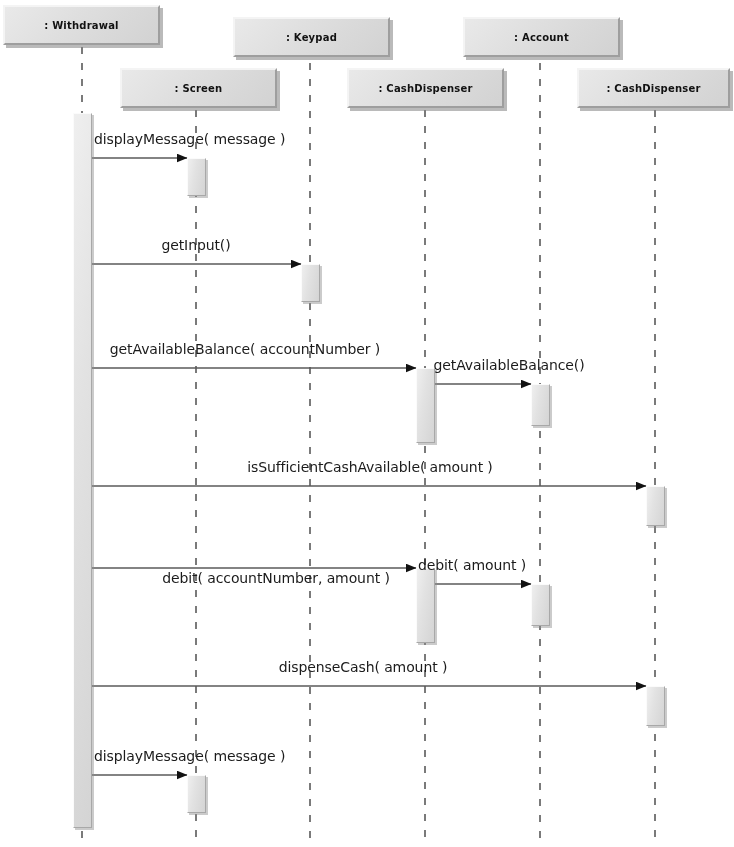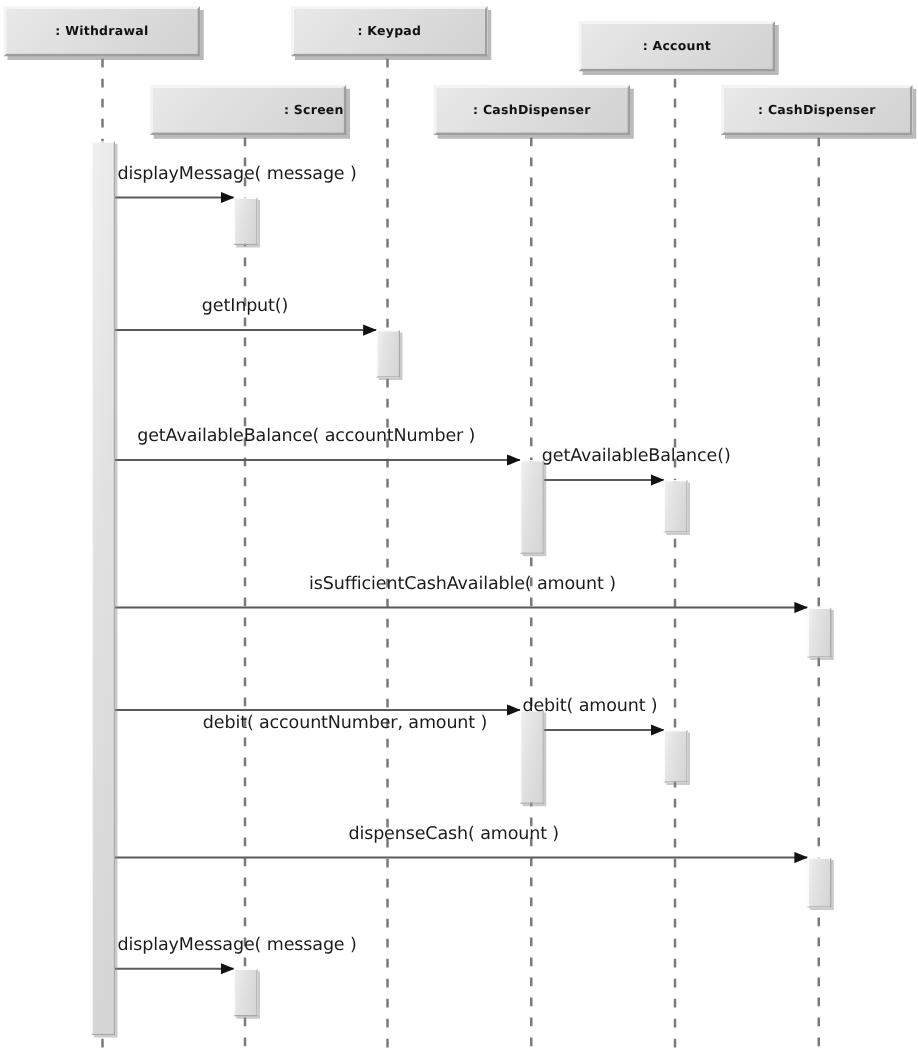--- a/index.html
+++ b/index.html
@@ -96,24 +96,24 @@
         <line x1="435" y1="584" x2="531" y2="584" stroke="#5a5a5a" stroke-width="1.6" marker-end="url(#arrowhead)"></line>
         <line x1="92" y1="686" x2="646" y2="686" stroke="#5a5a5a" stroke-width="1.6" marker-end="url(#arrowhead)"></line>
         <line x1="92" y1="775" x2="187" y2="775" stroke="#5a5a5a" stroke-width="1.6" marker-end="url(#arrowhead)"></line>
       </g>
   </svg>
 
   <div id="boxes-layer">
       <div class="obj-box" style="left: 3px; top: 5px; width: 157px; height: 40px;">
         <span class="obj-label">: Withdrawal</span>
       </div>
-      <div class="obj-box" style="left: 120px; top: 68px; width: 157px; height: 40px; justify-content: flex-end;">
+      <div class="obj-box" style="left: 120px; top: 68px; width: 157px; height: 40px;">
         <span class="obj-label">: Screen</span>
       </div>
-      <div class="obj-box" style="left: 233px; top: 5px; width: 157px; height: 40px;">
+      <div class="obj-box" style="left: 233px; top: 17px; width: 157px; height: 40px;">
         <span class="obj-label">: Keypad</span>
       </div>
       <div class="obj-box" style="left: 347px; top: 68px; width: 157px; height: 40px;">
         <span class="obj-label">: CashDispenser</span>
       </div>
       <div class="obj-box" style="left: 463px; top: 17px; width: 157px; height: 40px;">
         <span class="obj-label">: Account</span>
       </div>
       <div class="obj-box" style="left: 577px; top: 68px; width: 153px; height: 40px;">
         <span class="obj-label">: CashDispenser</span>

